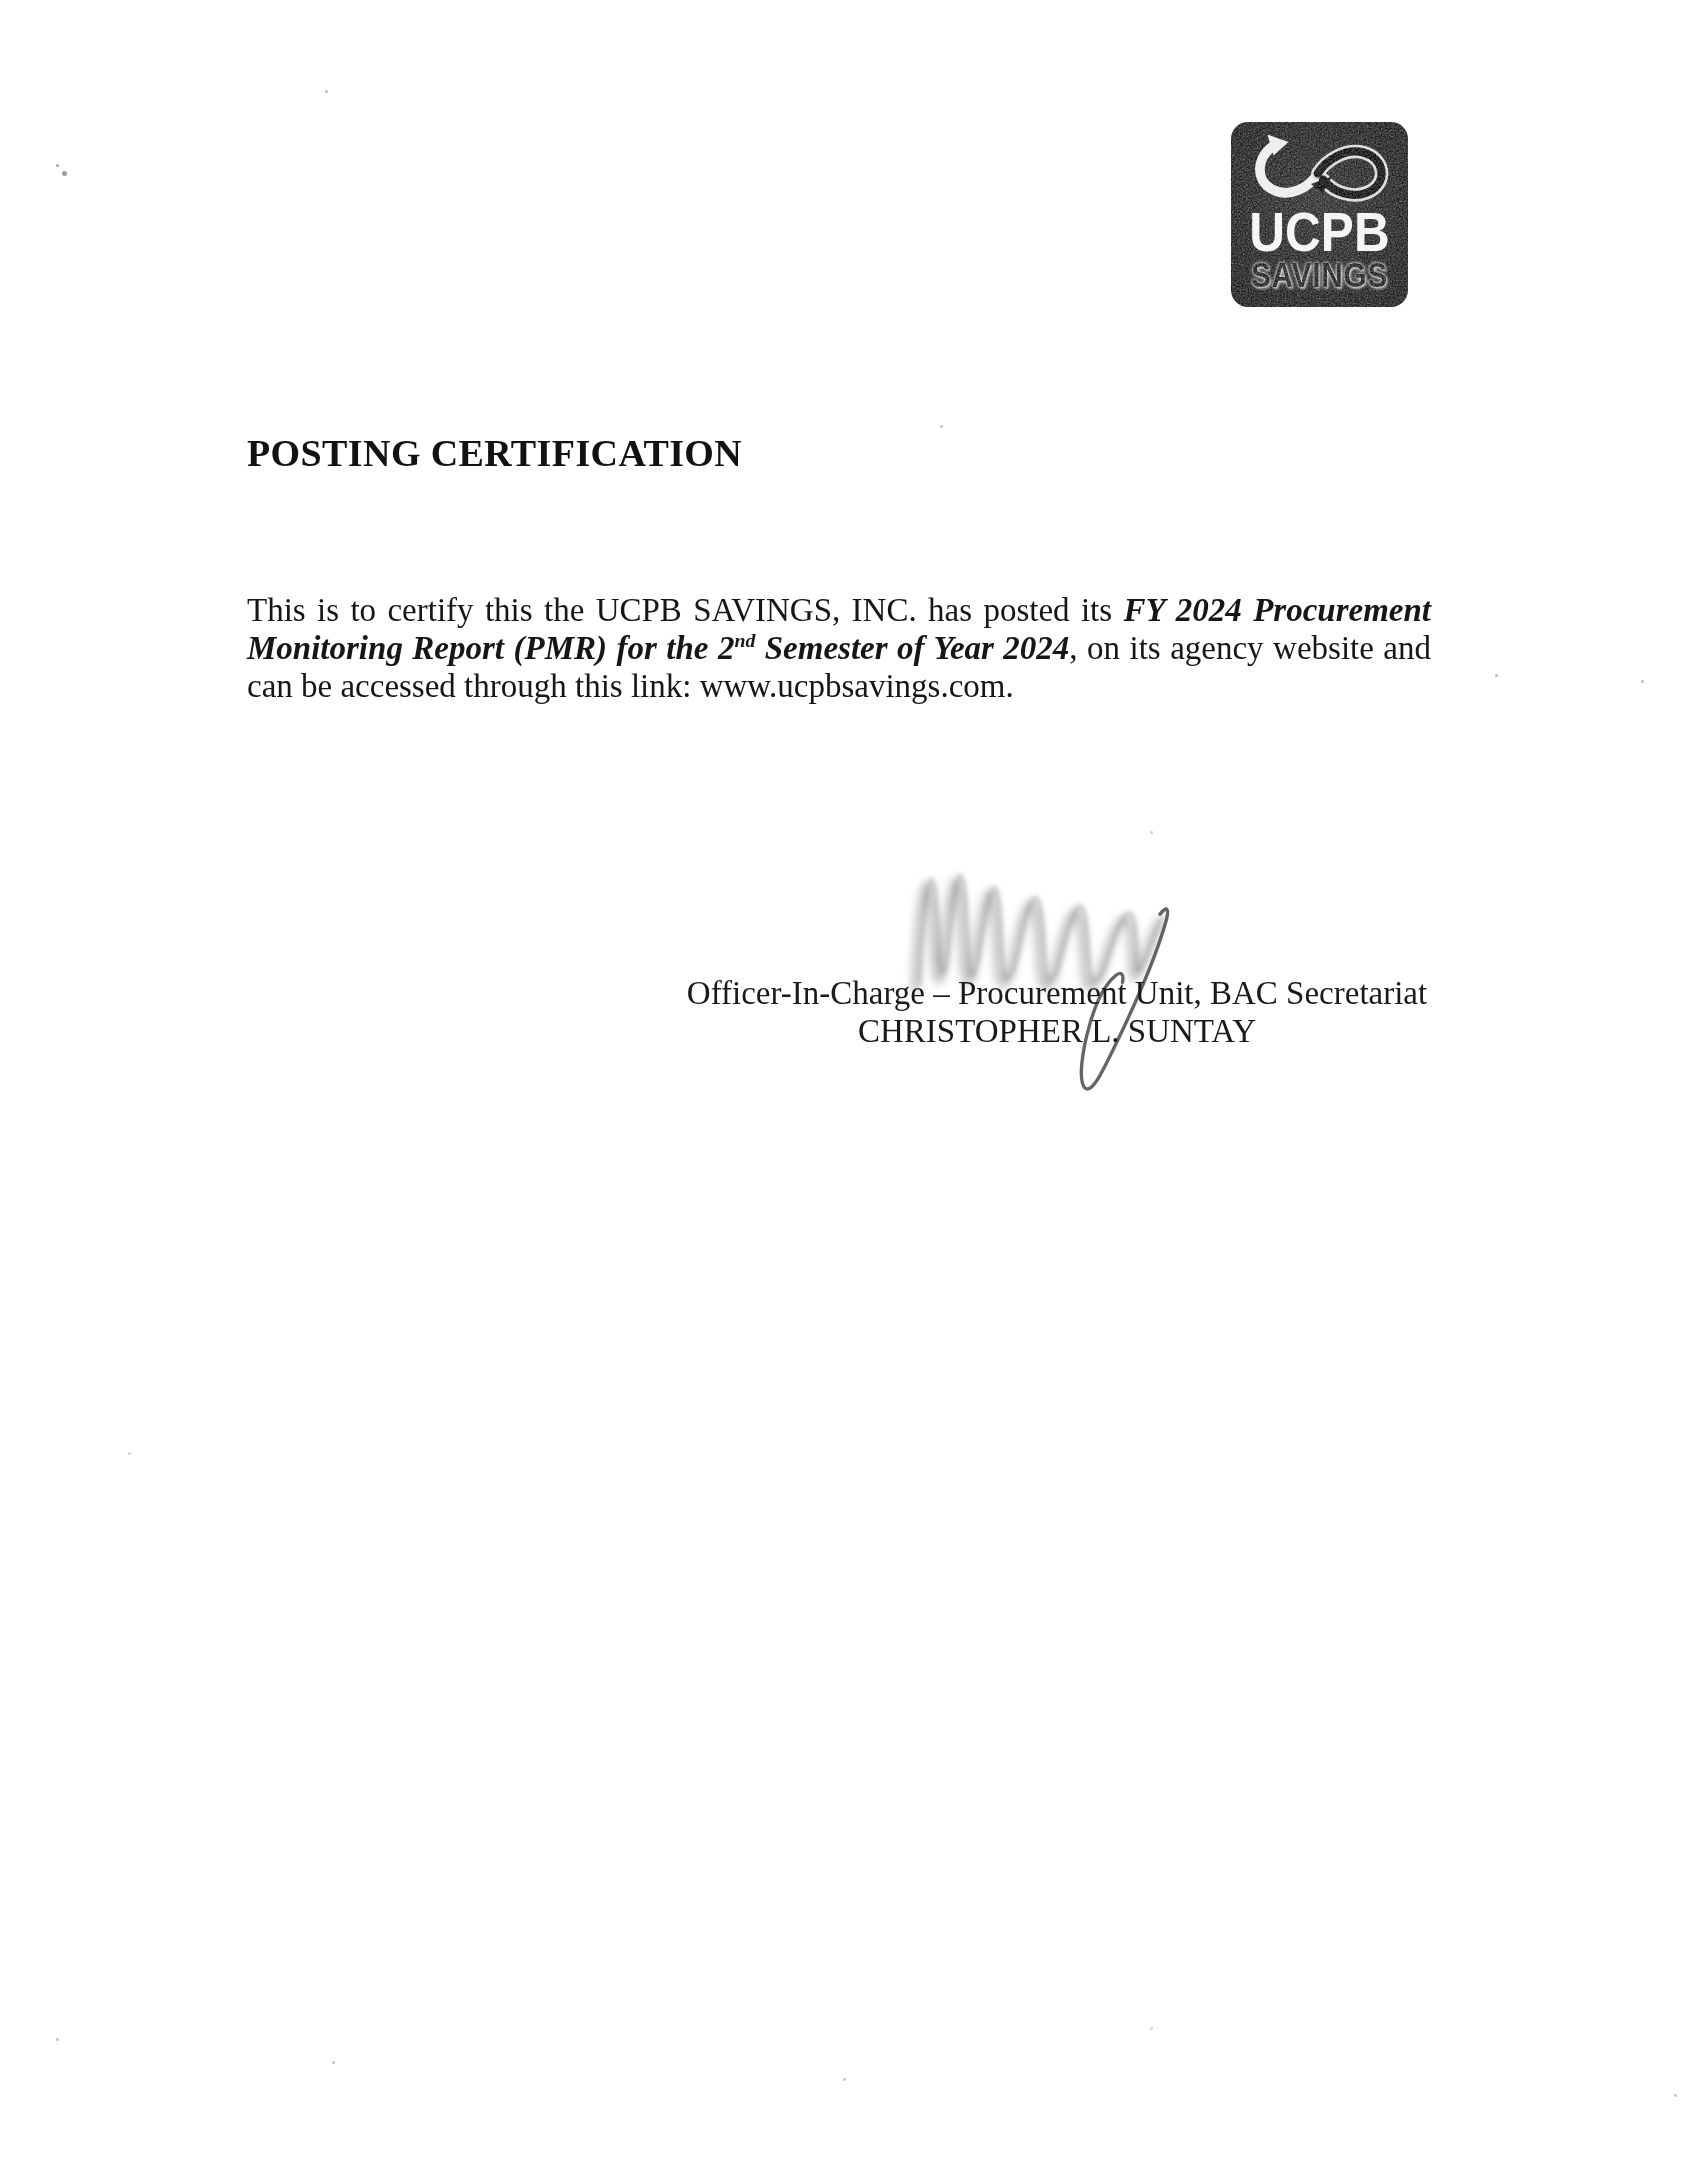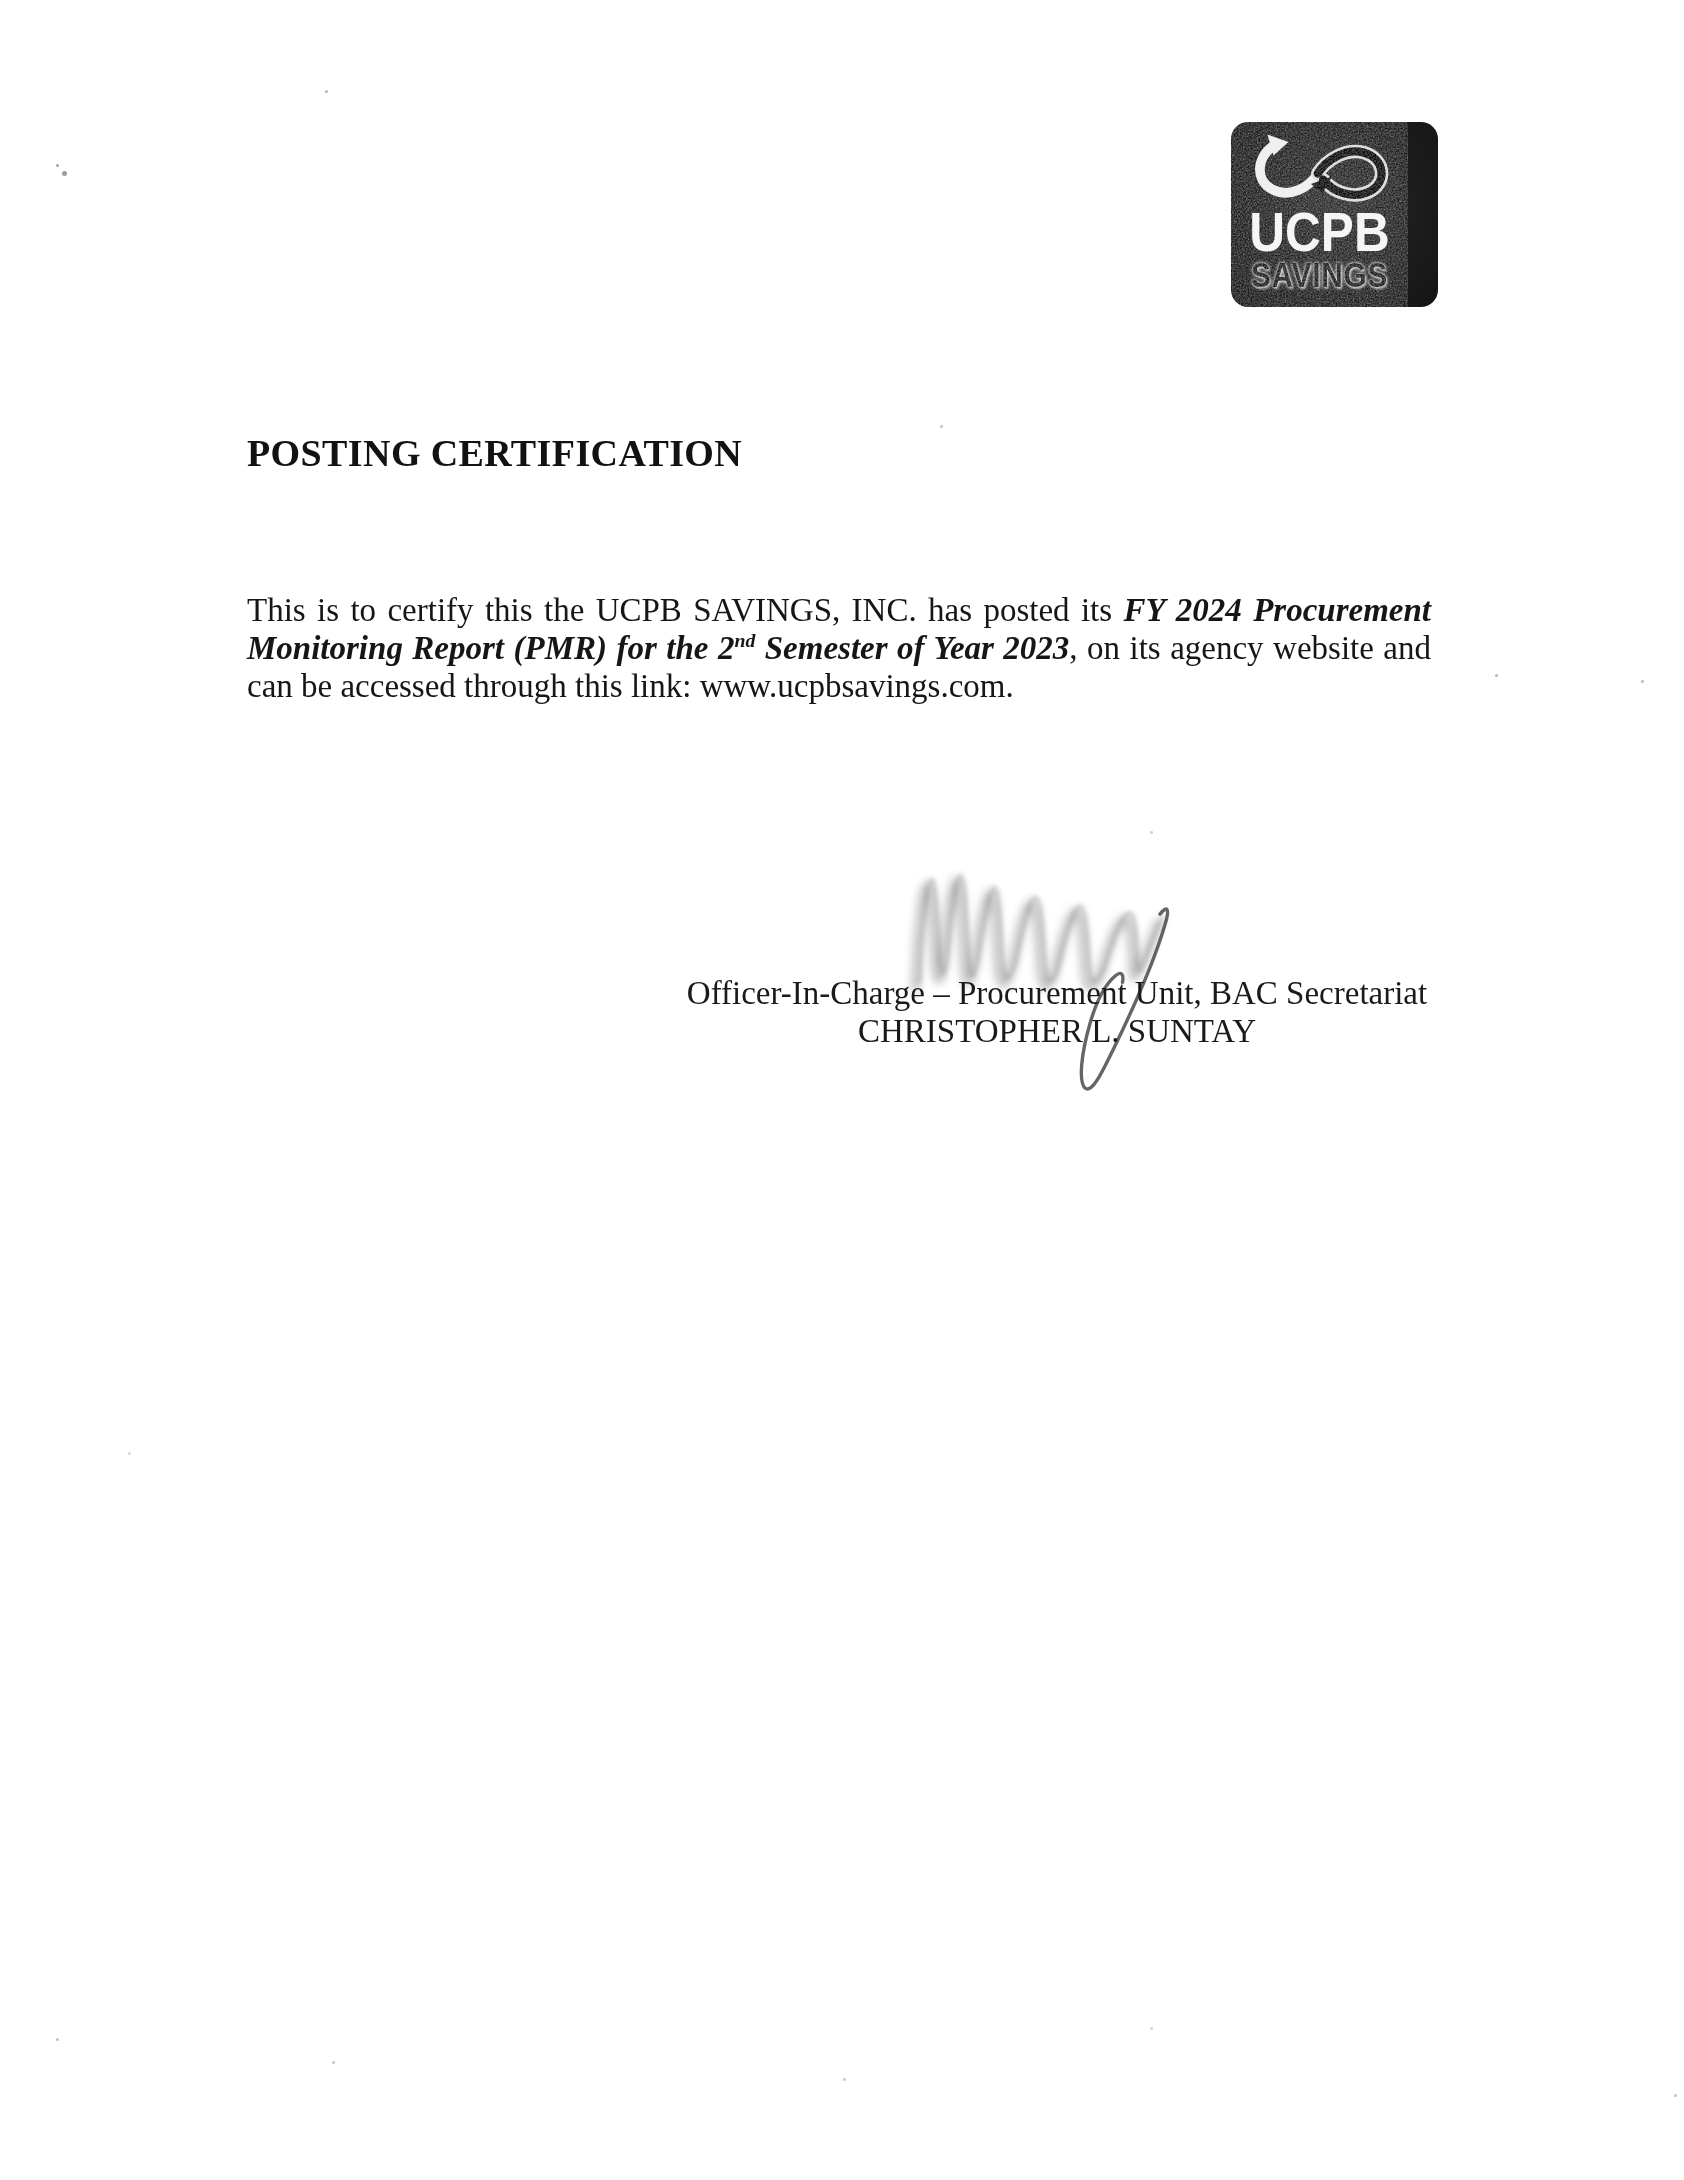--- a/index.html
+++ b/index.html
@@ -8,21 +8,21 @@
     width:1685px; height:2181px;
     background:#ffffff;
     overflow:hidden;
     font-family:"Liberation Serif","DejaVu Serif",serif;
     color:#141414;
   }
 
   
   .logo {
     position:absolute; left:1231px; top:122px;
-    width:207px; height:185px;
+    width:177px; height:185px;
     border-radius:17px;
     background:radial-gradient(circle at 50% 45%, #2a2a2a 0%, #1c1c1c 60%, #151515 100%);
     overflow:hidden;
   }
   .logo-noise { position:absolute; left:0; top:0; }
   .logo-swirl { position:absolute; left:13.6px; top:8.5px; }
   .logo-word {
     position:absolute; left:0; top:86px; width:177px;
     text-align:center;
     font-family:"Liberation Sans","DejaVu Sans",sans-serif;
@@ -99,21 +99,21 @@
         <feTurbulence type="fractalNoise" baseFrequency="0.55" numOctaves="2" seed="7"></feTurbulence>
         <feColorMatrix type="matrix" values="0 0 0 0 1  0 0 0 0 1  0 0 0 0 1  0.7 0.7 0.7 0 -0.78"></feColorMatrix>
       </filter>
       <rect width="208" height="217" filter="url(#grain)" opacity="0.55"></rect>
     </svg>
   </div>
 
   <div class="doc-title">POSTING CERTIFICATION</div>
 
   <div class="body-text">
-    <p><span>This is to certify this the UCPB SAVINGS, INC. has posted its </span><span class="seg-bi">FY 2024 Procurement Monitoring Report (PMR) for the 2</span><span class="seg-bi seg-sup">nd</span><span class="seg-bi"> Semester of Year 2023</span><span>, on its agency website and can be accessed through this link: www.ucpbsavings.com.</span></p>
+    <p><span>This is to certify this the UCPB SAVINGS, INC. has posted its </span><span class="seg-bi">FY 2024 Procurement Monitoring Report (PMR) for the 2</span><span class="seg-bi seg-sup">nd</span><span class="seg-bi"> Semester of Year 2024</span><span>, on its agency website and can be accessed through this link: www.ucpbsavings.com.</span></p>
   </div>
 
   <svg class="sig-svg" width="358" height="256" viewBox="0 0 420 300" aria-hidden="true">
     <g class="scrawl-heavy" stroke="#6f6f6f" stroke-width="10" fill="none" stroke-linecap="round" stroke-linejoin="round">
       <path d="M45 155 C47 95 52 45 58 35 C64 28 66 85 68 122
                C70 152 74 154 78 122 C82 82 86 38 92 30 C98 25 100 82 102 124
                C104 154 108 156 114 126 C120 88 126 50 132 44 C138 40 140 92 142 128
                C144 156 150 158 158 130 C166 94 172 62 180 56 C188 52 190 102 192 134
                C194 158 200 160 208 136 C216 102 224 72 232 66 C240 62 242 106 244 136
                C246 158 252 160 262 138 C272 106 280 80 290 74 C298 70 300 110 300 136

